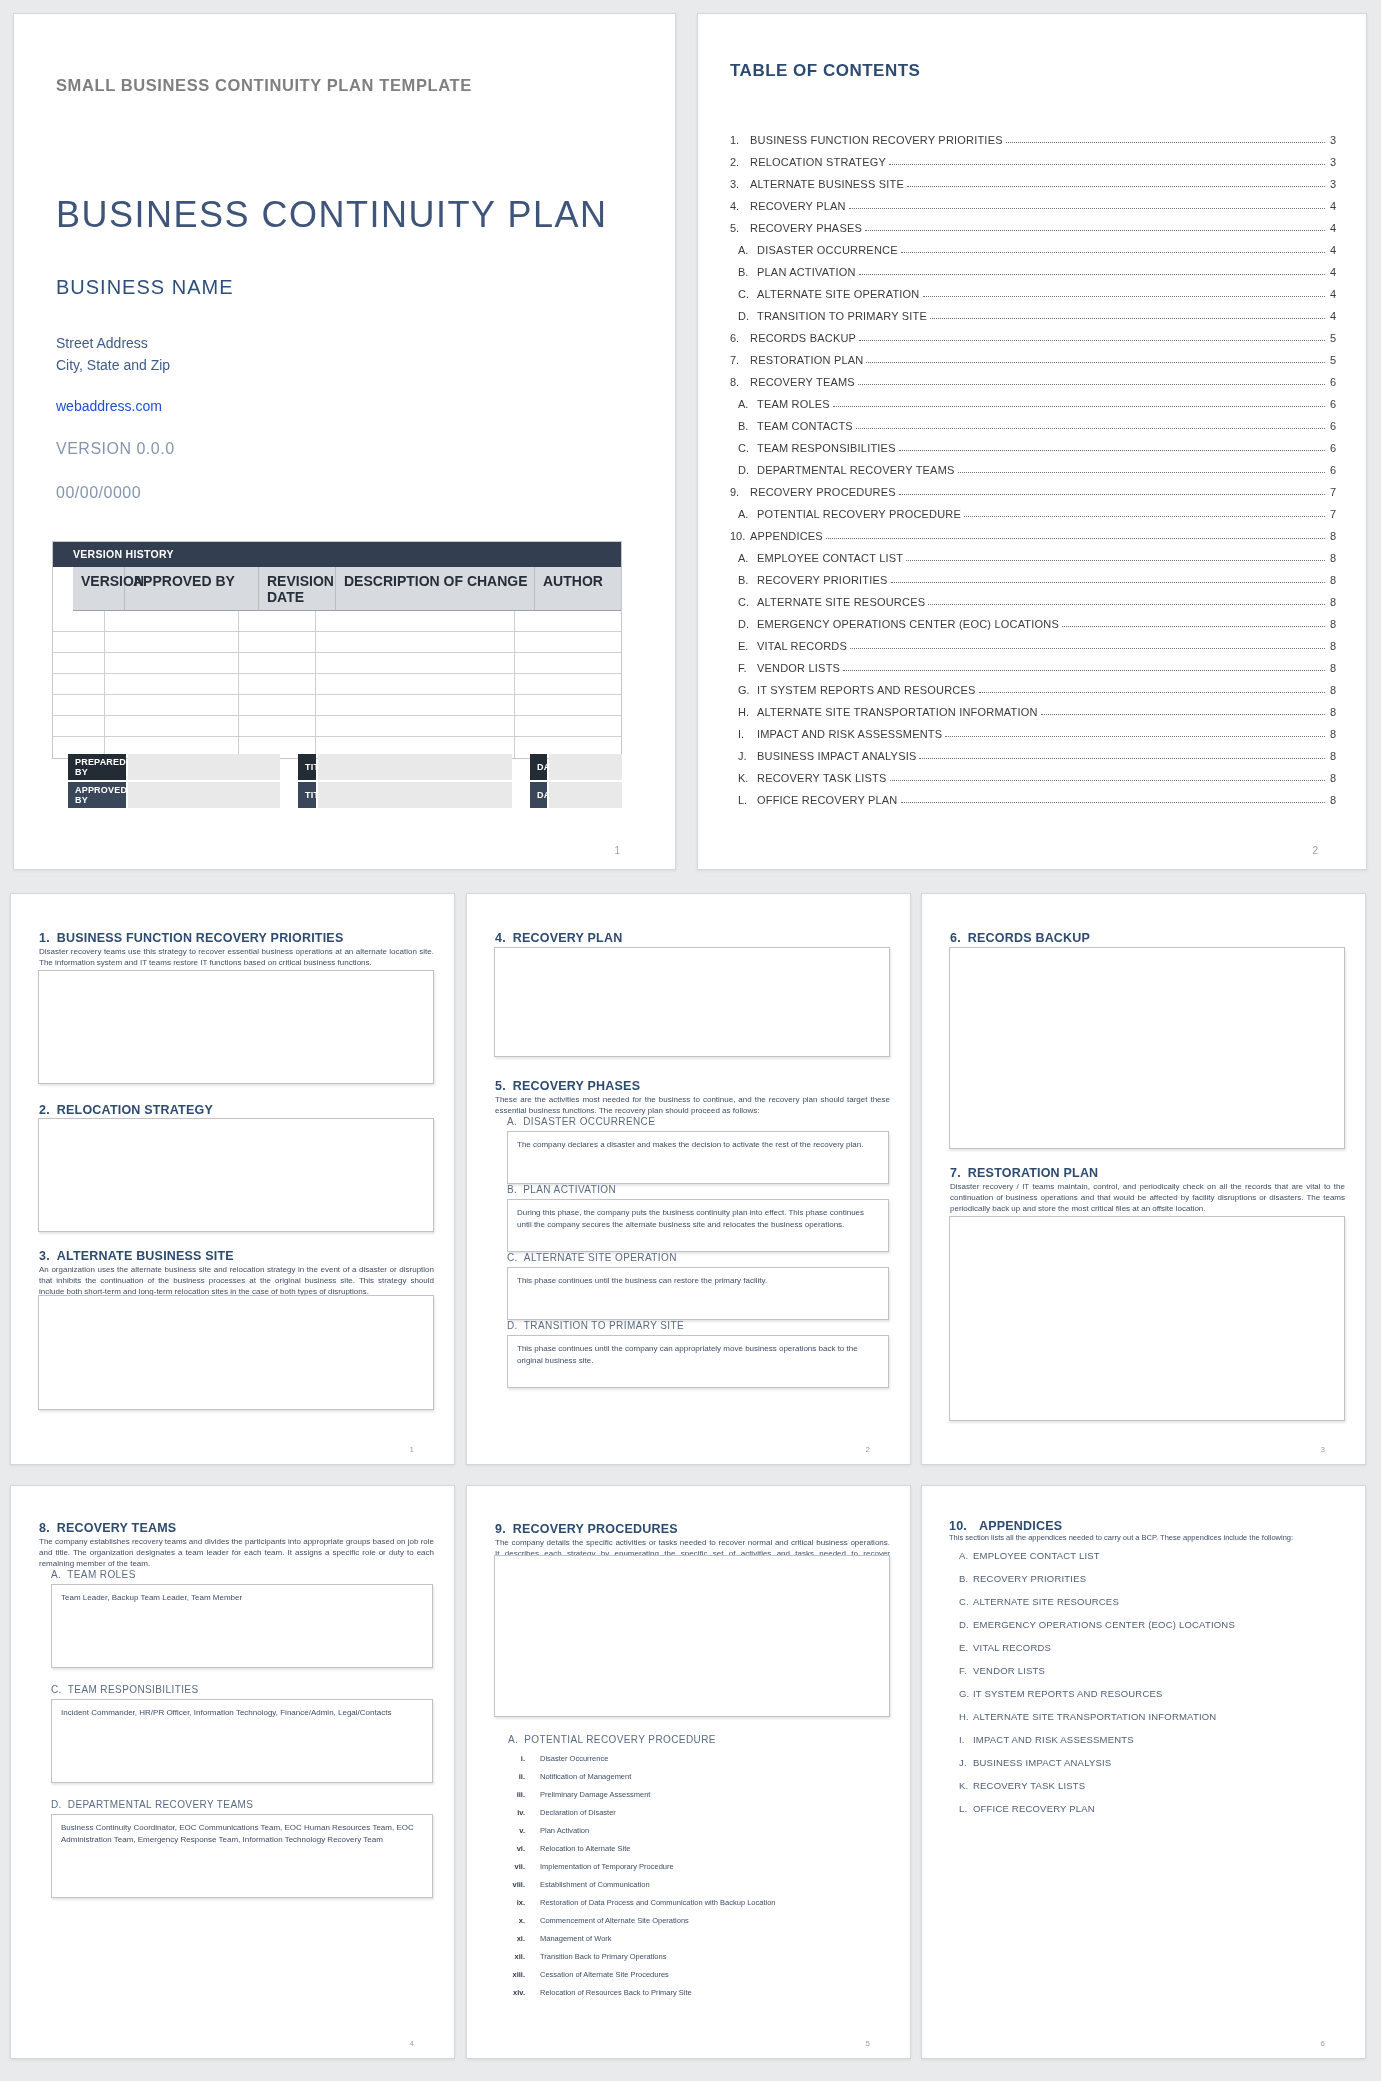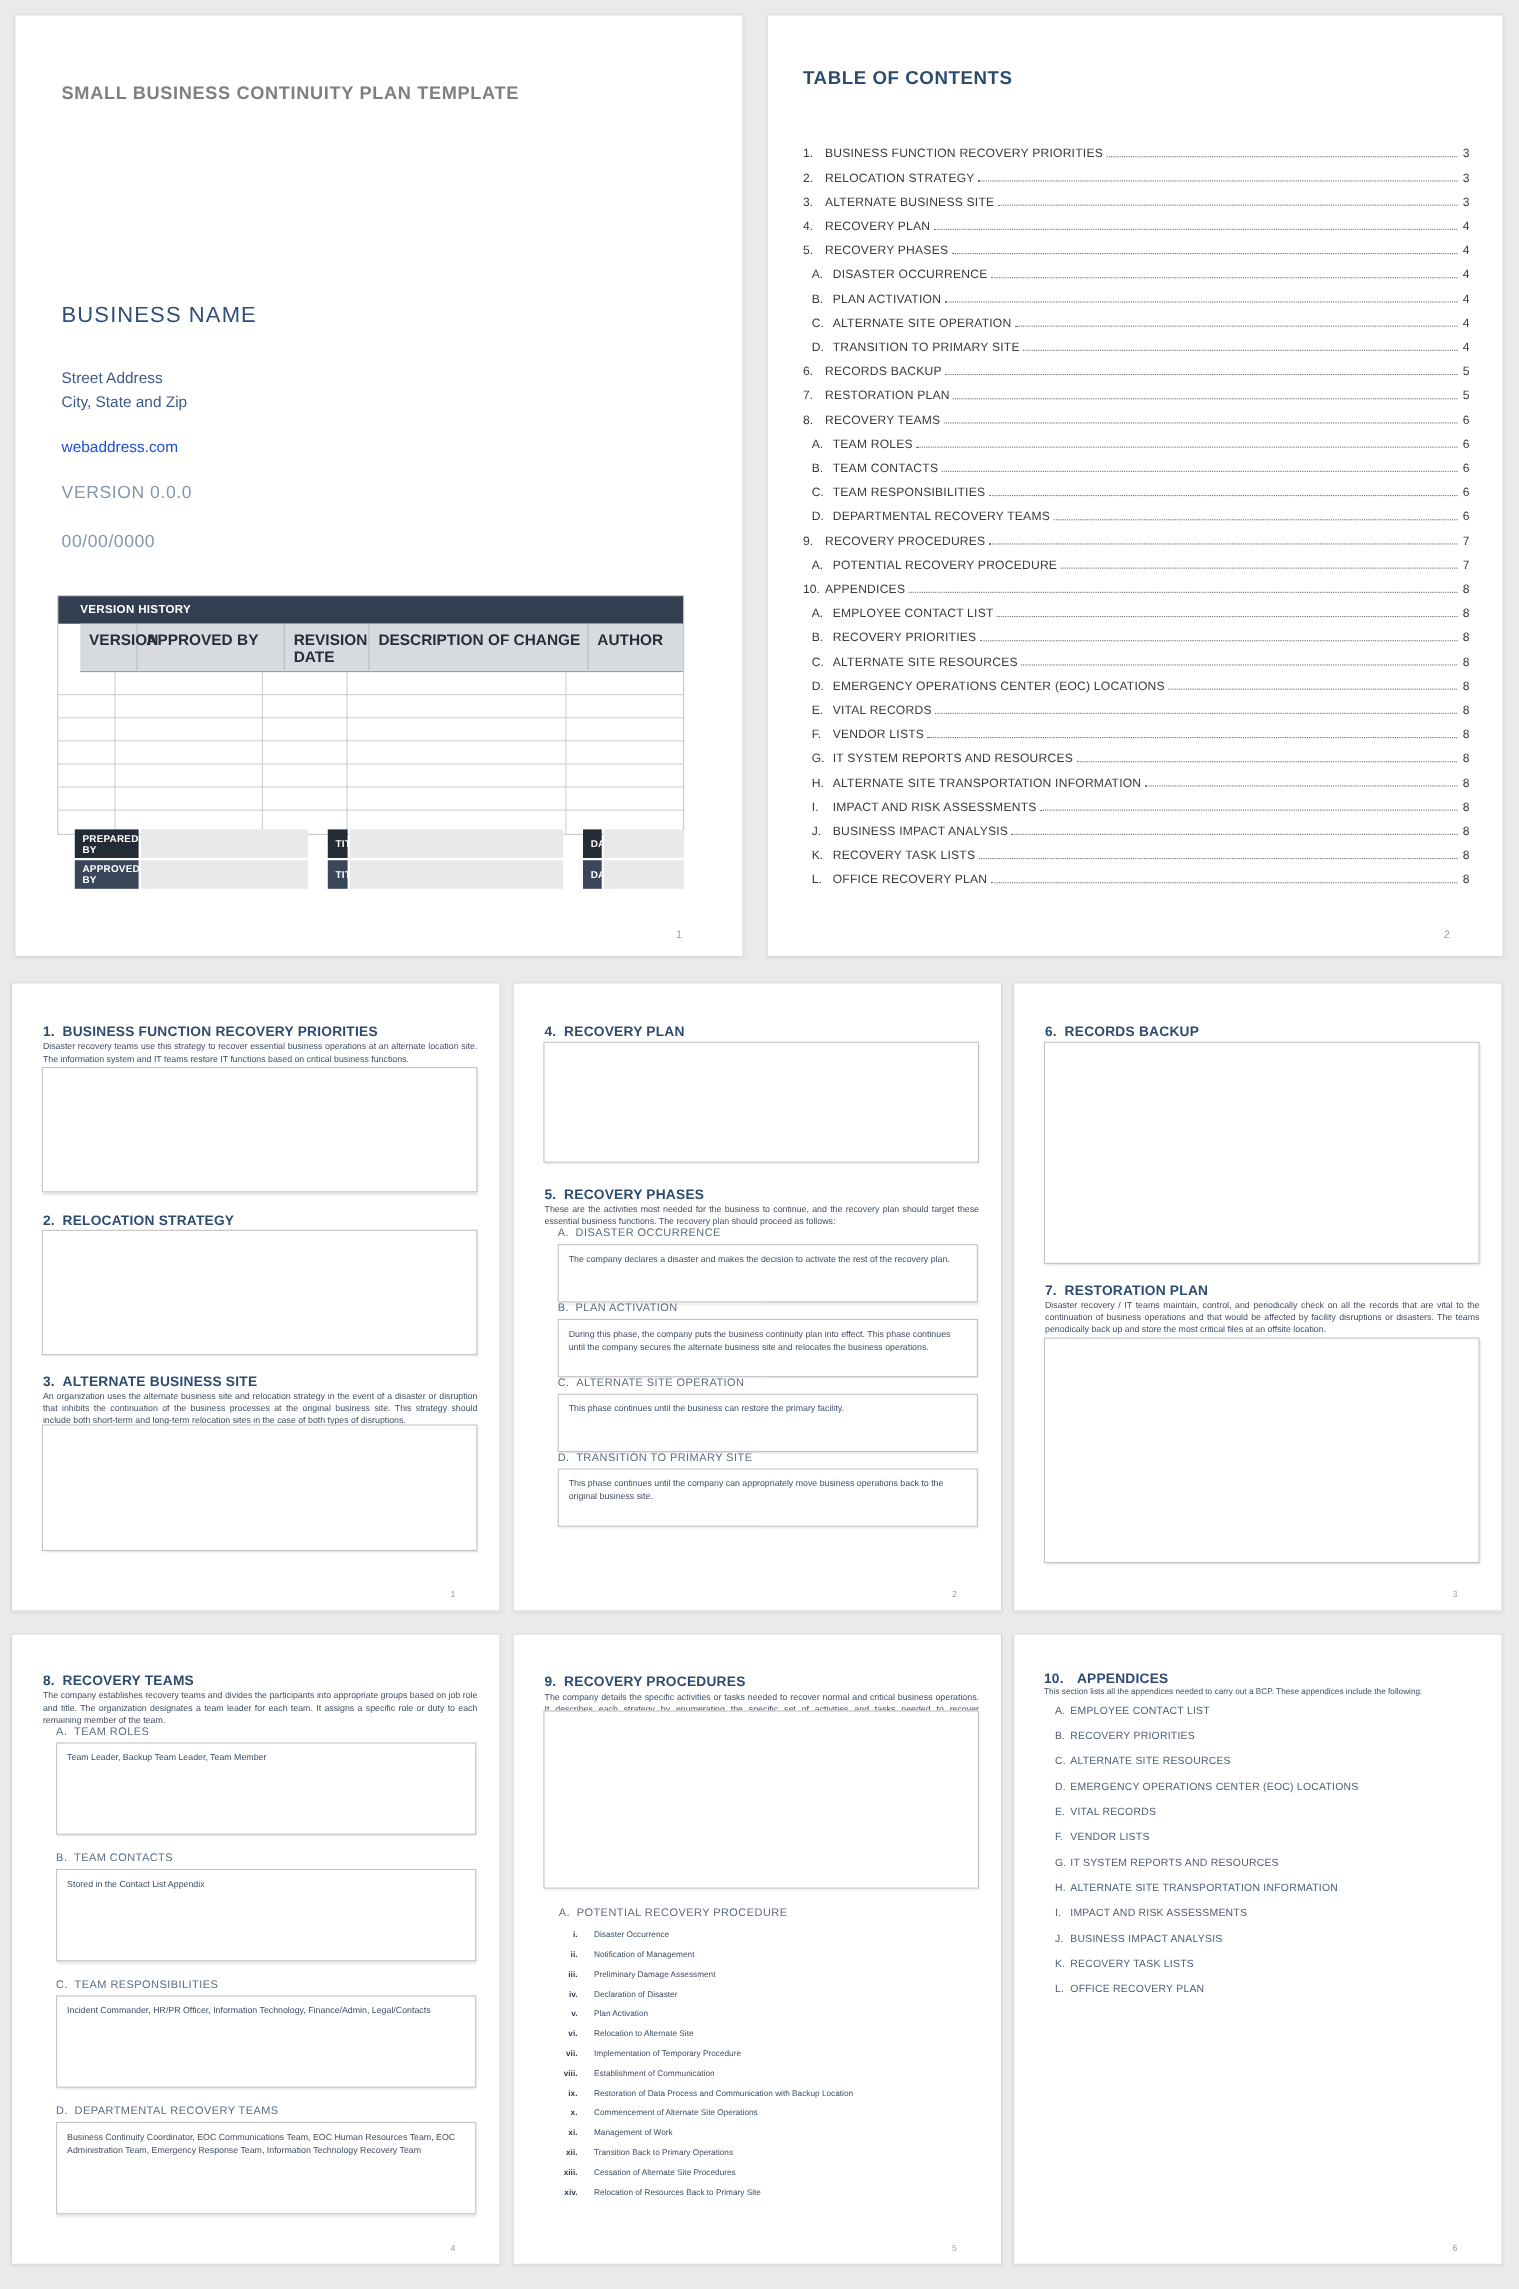--- a/index.html
+++ b/index.html
@@ -104,20 +104,21 @@
   .app{display:flex;margin-bottom:12px;font-size:9.5px;color:#4e5e74;letter-spacing:.2px;}
   .app .an{flex:none;width:14px;}
 </style>
 </head>
 <body>
 
 <div class="canvas">
 
   <section class="pg" id="p1">
     <div class="at kicker">SMALL BUSINESS CONTINUITY PLAN TEMPLATE</div>
+    <div class="at cv-title">BUSINESS CONTINUITY PLAN</div>
     <div class="at cv-name">BUSINESS NAME</div>
     <div class="at cv-addr">
       <div>Street Address</div>
       <div>City, State and Zip</div>
     </div>
     <div class="at cv-web">webaddress.com</div>
     <div class="at cv-ver">VERSION 0.0.0</div>
     <div class="at cv-date">00/00/0000</div>
 
     <div class="at vh">
@@ -498,26 +499,20 @@
     <div class="at sp-body" id="p6-b1">The company establishes recovery teams and divides the participants into appropriate groups based on job role and title. The organization designates a team leader for each team. It assigns a specific role or duty to each remaining member of the team.</div>
     <div class="at" id="p6-teams">
 
         <div class="team">
           <div class="sub"><span class="subn">A.</span><span>TEAM ROLES</span></div>
           <div class="box">
             <div class="btxt">Team Leader, Backup Team Leader, Team Member</div>
           </div>
         </div>
 
-        <div class="team">
-          <div class="sub"><span class="subn">B.</span><span>TEAM CONTACTS</span></div>
-          <div class="box">
-            <div class="btxt">Stored in the Contact List Appendix</div>
-          </div>
-        </div>
 
         <div class="team">
           <div class="sub"><span class="subn">C.</span><span>TEAM RESPONSIBILITIES</span></div>
           <div class="box">
             <div class="btxt">Incident Commander, HR/PR Officer, Information Technology, Finance/Admin, Legal/Contacts</div>
           </div>
         </div>
 
         <div class="team">
           <div class="sub"><span class="subn">D.</span><span>DEPARTMENTAL RECOVERY TEAMS</span></div>

